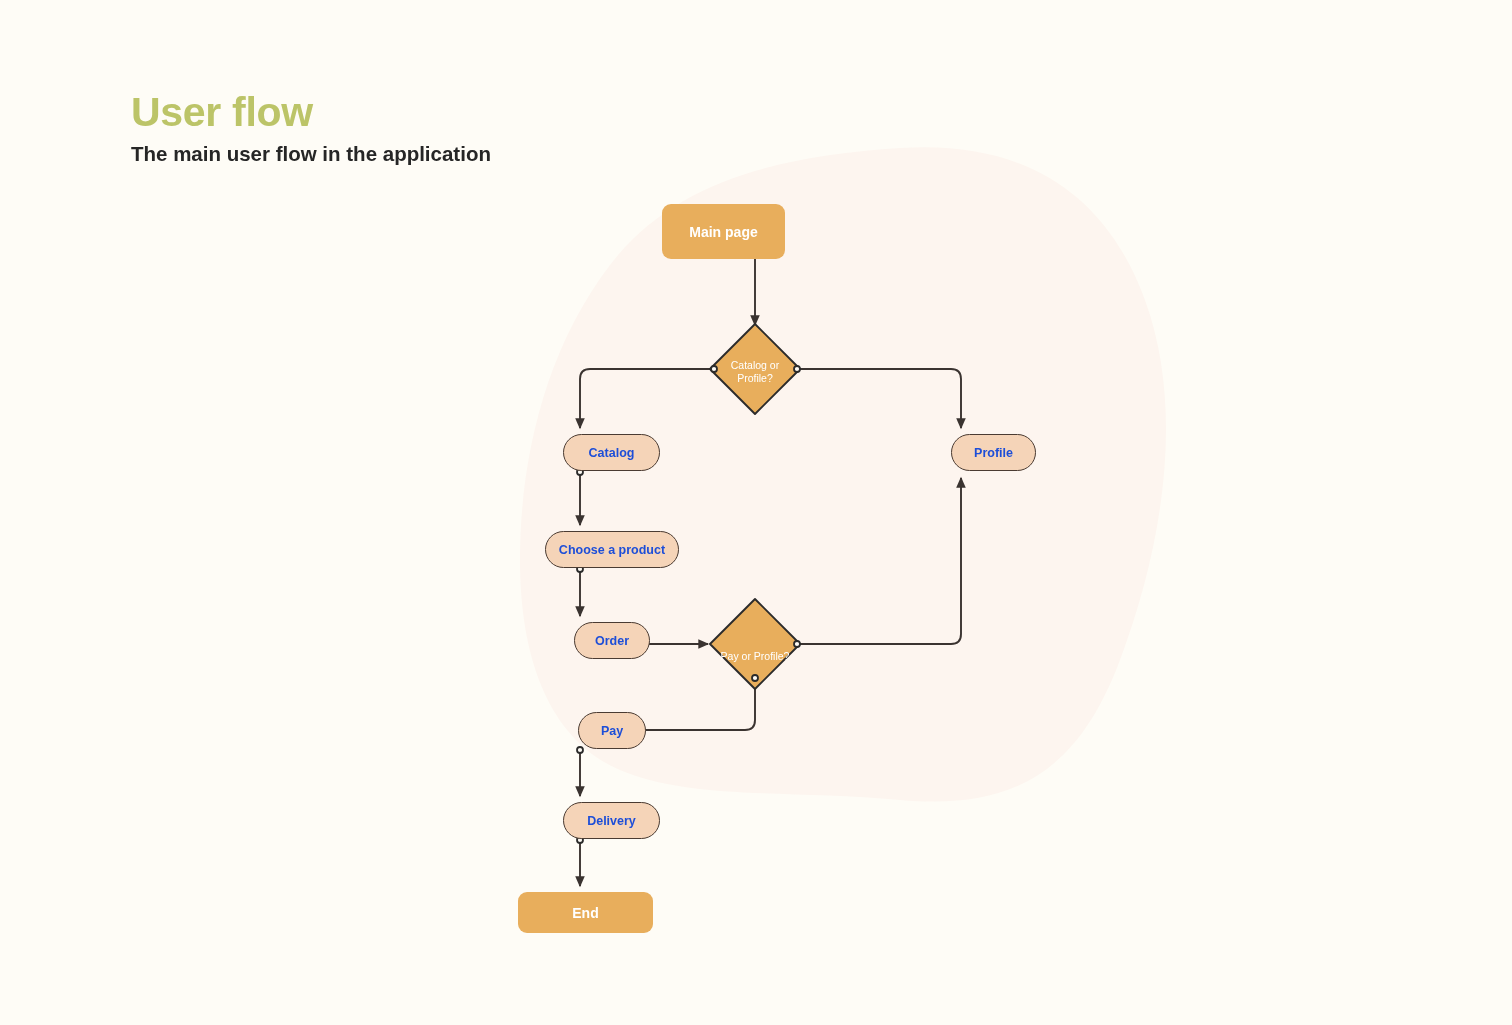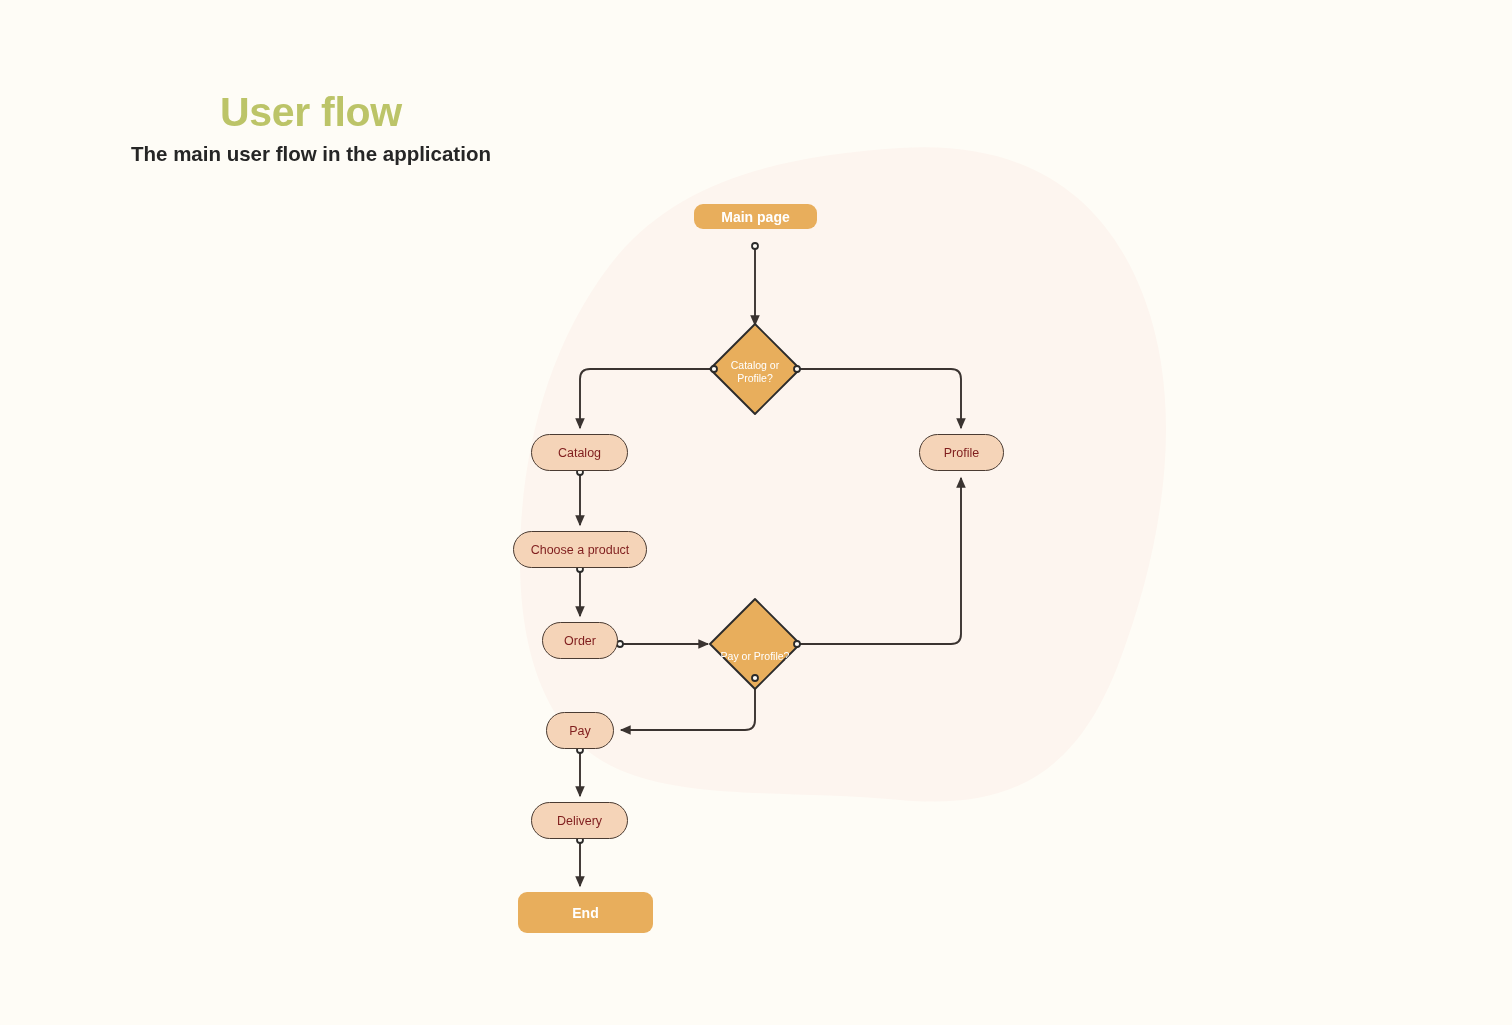--- a/index.html
+++ b/index.html
@@ -35,21 +35,20 @@
     z-index: 3;
   }
   #page-title {
     font-size: 41px;
     font-weight: bold;
     color: #BCC468;
     letter-spacing: -0.3px;
     line-height: 1.0;
     margin: 0;
     white-space: nowrap;
-    text-align: center;
   }
   #page-subtitle {
     font-size: 20.5px;
     font-weight: bold;
     color: #262626;
     margin: 0;
     margin-top: 10px;
     line-height: 1.1;
     white-space: nowrap;
     text-align: center;
@@ -72,23 +71,24 @@
     background: #E8AE5C;
     border-radius: 9px;
     color: #FFFFFF;
     font-size: 14px;
     font-weight: bold;
   }
   .node-process {
     background: #F5D4B8;
     border: 1.6px solid #4A3B32;
     border-radius: 26px;
-    color: #7f1d1d;
+    color: #1d4ed8;
     font-size: 12.5px;
-    font-weight: normal;
+    font-weight: bold;
+    margin-left: 32px;
   }
   .node-decision-label {
     position: absolute;
     z-index: 2;
     color: #FFFFFF;
     font-size: 10.5px;
     line-height: 1.22;
     text-align: center;
     white-space: nowrap;
     pointer-events: none;
@@ -159,21 +159,21 @@
       <circle cx="580" cy="472" r="3"></circle>
       <circle cx="580" cy="569" r="3"></circle>
       <circle cx="620" cy="644" r="3"></circle>
       <circle cx="797" cy="644" r="3"></circle>
       <circle cx="755" cy="678" r="3"></circle>
       <circle cx="580" cy="750" r="3"></circle>
       <circle cx="580" cy="840" r="3"></circle>
     </g>
   </svg>
 
-  <div class="node node-terminal" style="left:694px; top:204px; width:123px; height:25px;">
+  <div class="node node-terminal" style="left:662px; top:204px; width:123px; height:55px;">
     <span>Main page</span>
   </div>
 
   <div class="node-decision-label" style="left:705px; top:356px; width:100px; height:32px;">
     <span style="display:block;">
       <span style="display:block;">Catalog or</span>
       <span style="display:block;">Profile?</span>
     </span>
   </div>
 

